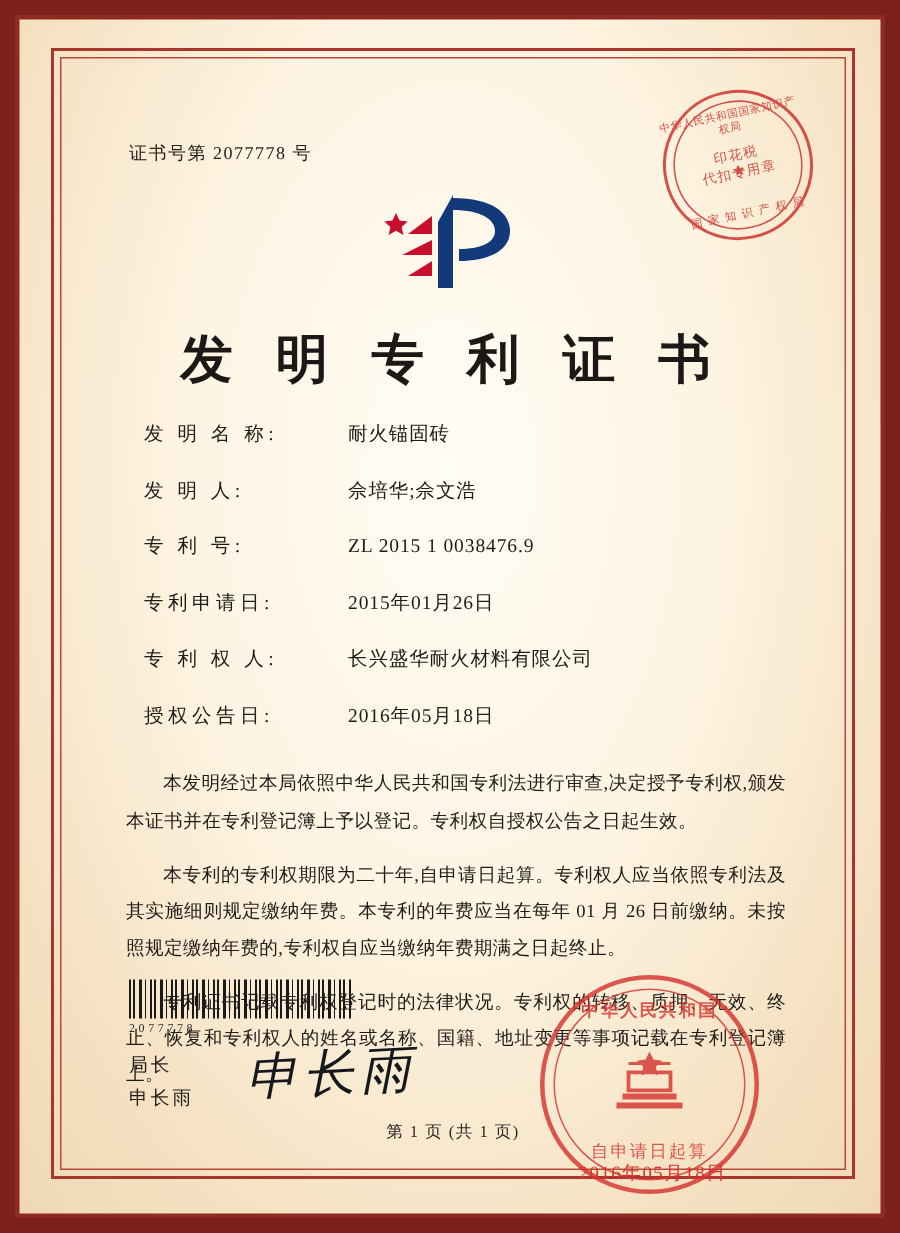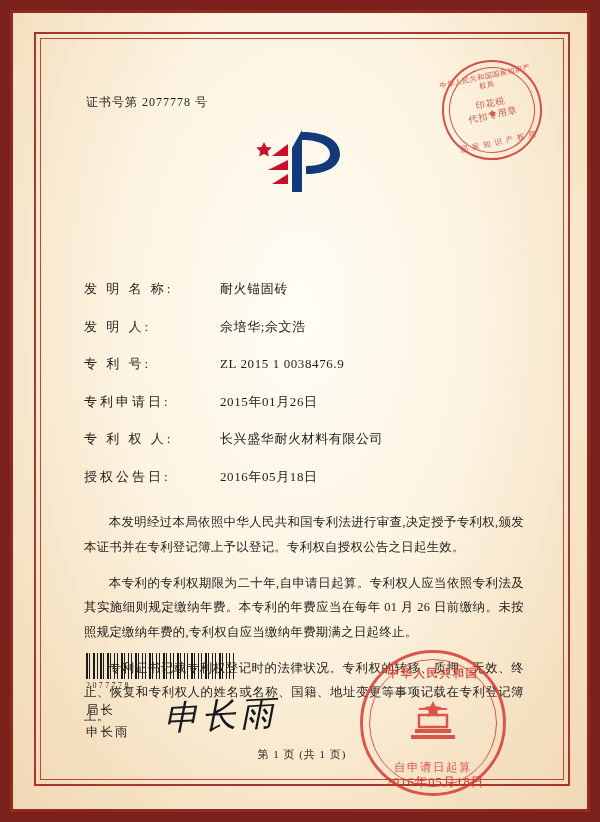--- a/index.html
+++ b/index.html
@@ -76,21 +76,21 @@
   .logo svg{display:block}
 
   .title{
     position:absolute;left:0;right:0;top:178px;text-align:center;
     font-size:35px;letter-spacing:10px;color:#1b1815;font-weight:bold;
     font-family:"Liberation Serif","DejaVu Serif",serif;
   }
 
   .fields{position:absolute;left:44px;right:40px;top:242px;}
   .f-row{display:flex;align-items:baseline;margin-bottom:19.5px;font-size:13px;color:#1f1c18;}
-  .f-label{width:112px;flex:none;letter-spacing:3px;}
+  .f-label{width:112px;flex:none;letter-spacing:3px;margin-left:12px;}
   .f-value{flex:1;letter-spacing:.6px;padding-left:24px;}
 
   .paras{position:absolute;left:44px;right:40px;top:460px;font-size:12.4px;color:#1f1c18;line-height:1.95;}
   .para{text-indent:2em;text-align:justify;letter-spacing:.3px;}
 
   
   .barcode{position:absolute;left:46px;top:615px;width:148px;height:26px;
     background:repeating-linear-gradient(90deg,
       #1a1a1a 0px,#1a1a1a 1.5px,transparent 1.5px,transparent 3px,
       #1a1a1a 3px,#1a1a1a 4px,transparent 4px,transparent 7px,
@@ -164,20 +164,21 @@
       <svg viewBox="0 0 120 70" width="120" height="70" aria-hidden="true">
         <path d="M60 4 L60 66 L50 66 L50 22 Z" fill="#123a7a"></path>
         <path d="M60 6 C86 6 98 16 98 28 C98 41 84 48 64 48 L64 40 C78 40 88 36 88 28 C88 20 78 14 60 14 Z" fill="#123a7a"></path>
         <path d="M46 18 L30 30 L46 30 Z" fill="#c8102e"></path>
         <path d="M46 34 L26 44 L46 44 Z" fill="#c8102e"></path>
         <path d="M46 48 L30 58 L46 58 Z" fill="#c8102e"></path>
         <path d="M22 16 l2.4 5 5.4.6 -4 3.7 1.1 5.3 -4.9-2.7 -4.9 2.7 1.1-5.3 -4-3.7 5.4-.6 Z" fill="#c8102e"></path>
       </svg>
     </div>
 
+    <div class="title">发 明 专 利 证 书</div>
 
     <div class="fields">
       <div class="f-row">
         <div class="f-label">发 明 名 称:</div>
         <div class="f-value">耐火锚固砖</div>
       </div>
       <div class="f-row">
         <div class="f-label">发 明 人:</div>
         <div class="f-value">佘培华;佘文浩</div>
       </div>

